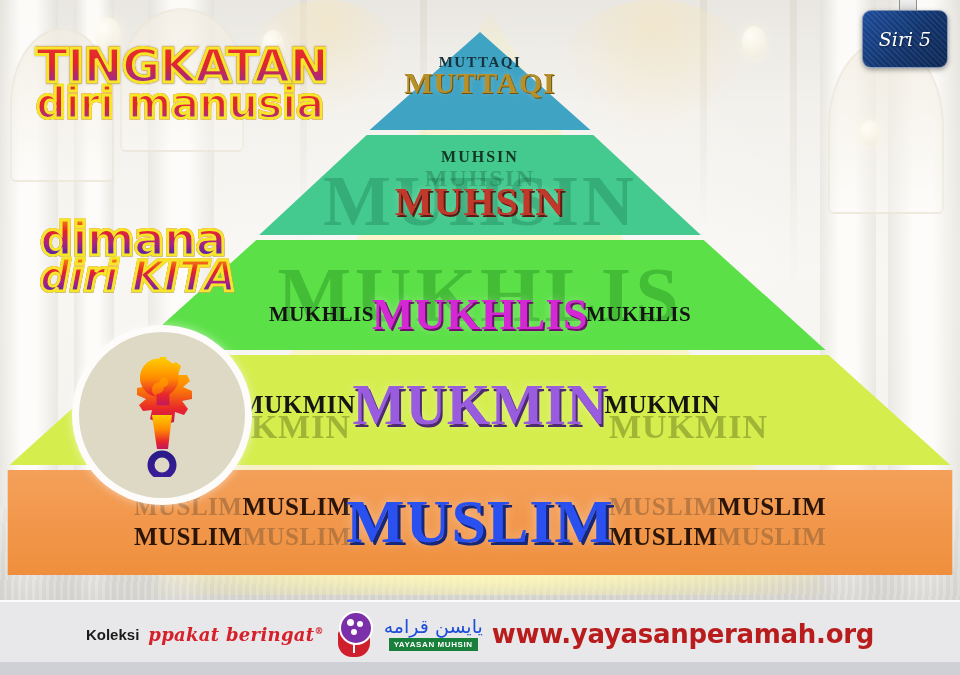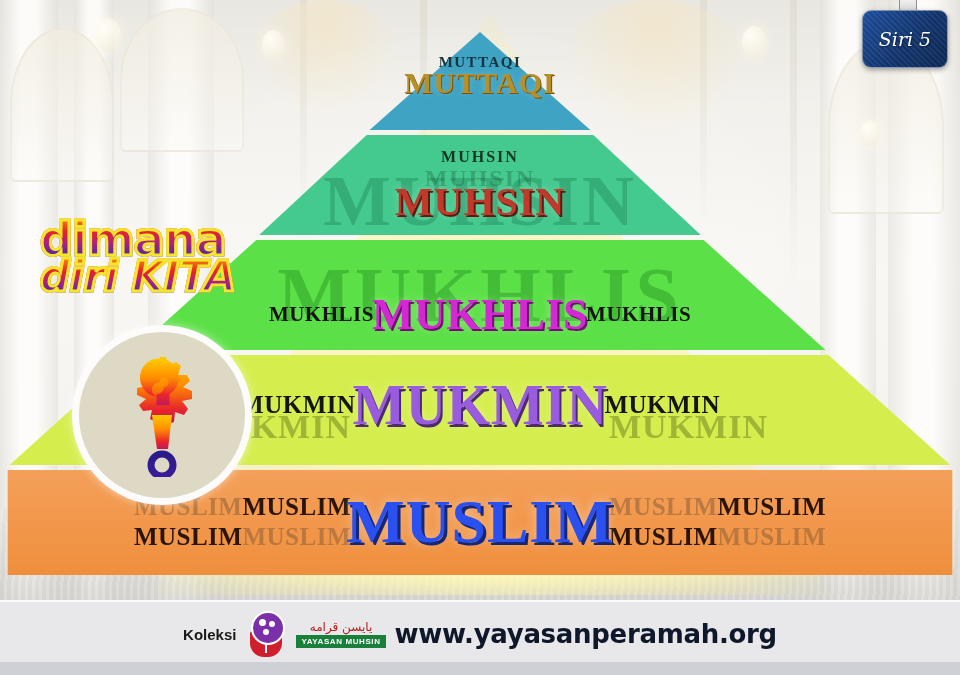--- a/index.html
+++ b/index.html
@@ -170,24 +170,24 @@
   .koleksi{font-size:15px;font-weight:bold;color:#1a1a1a;font-family:"Liberation Sans",sans-serif;}
   .ppakat{font-size:18px;font-weight:bold;color:#d6202a;font-family:"DejaVu Serif",serif;font-style:italic;letter-spacing:.3px;}
   .reg{font-size:9px;color:#d6202a;vertical-align:super;}
   .logo{position:relative;width:42px;height:46px;}
   .logo-book{position:absolute;left:5px;bottom:0;width:32px;height:26px;background:#cf1f2d;
     border-radius:3px 3px 14px 14px;}
   .logo-book:after{content:"";position:absolute;left:50%;top:2px;width:2px;height:20px;background:#fff;transform:translateX(-50%);}
   .logo-circ{position:absolute;left:6px;top:0;width:30px;height:30px;border-radius:50%;
     background:#7b2fa8;border:2px solid #ffffff;}
   .logo-dot{position:absolute;border-radius:50%;background:#fff;}
-  .jawi{font-family:"DejaVu Sans",sans-serif;font-size:12px;color:#b91c1c;direction:rtl;line-height:1;}
+  .jawi{font-family:"DejaVu Sans",sans-serif;font-size:19px;color:#1d4ed8;direction:rtl;line-height:1;}
   .logo-band{background:#18803a;color:#fff;font-size:8px;font-weight:bold;
     padding:2px 5px;letter-spacing:.6px;font-family:"Liberation Sans",sans-serif;margin-top:2px;}
-  .url{font-size:26px;font-weight:bold;color:#0f172a;font-family:"DejaVu Sans",sans-serif;
+  .url{font-size:26px;font-weight:bold;color:#b91c1c;font-family:"DejaVu Sans",sans-serif;
     letter-spacing:-.3px;text-align:right;}
 </style>
 </head>
 <body>
 
 <div id="stage">
 
   <div class="bg">
     <div class="bg-base"></div>
     <div class="col c1"></div>
@@ -268,20 +268,24 @@
     <div class="wordrow muslim-rowB">
       <span class="muslim-dark">MUSLIM</span>
       <span class="muslim-fade">MUSLIM</span>
       <span class="muslim-spacer"></span>
       <span class="muslim-dark">MUSLIM</span>
       <span class="muslim-fade">MUSLIM</span>
     </div>
     <div class="muslim-lg">MUSLIM</div>
   </div>
 
+  <div class="head1">
+    <div class="h1a">TINGKATAN</div>
+    <div class="h1b">diri manusia</div>
+  </div>
   <div class="head2">
     <div class="h2a">dimana</div>
     <div class="h2b">diri KITA</div>
   </div>
 
   <div class="medal">
     <svg width="108" height="124" viewBox="0 0 108 124">
       <defs>
         <linearGradient id="qg" x1="0" y1="0" x2="0" y2="1">
           <stop offset="0%" stop-color="#ffcc00"></stop>
@@ -309,20 +313,21 @@
 
   <div class="badge-clip"></div>
   <div class="badge">
     <span class="badge-txt">Siri 5</span>
   </div>
 
   <div class="footer">
     <div class="footer-top"></div>
     <div class="footrow">
       <span class="koleksi">Koleksi</span>
+      <span class="ppakat"><span>ppakat beringat</span><span class="reg">®</span></span>
       <span class="logo">
         <span class="logo-book"></span>
         <span class="logo-circ">
           <span class="logo-dot" style="left:6px;top:6px;width:7px;height:7px;"></span>
           <span class="logo-dot" style="left:16px;top:8px;width:6px;height:6px;"></span>
           <span class="logo-dot" style="left:10px;top:16px;width:6px;height:6px;"></span>
         </span>
       </span>
       <span style="display:flex;flex-direction:column;align-items:center;">
         <span class="jawi">يايسن قرامه</span>

